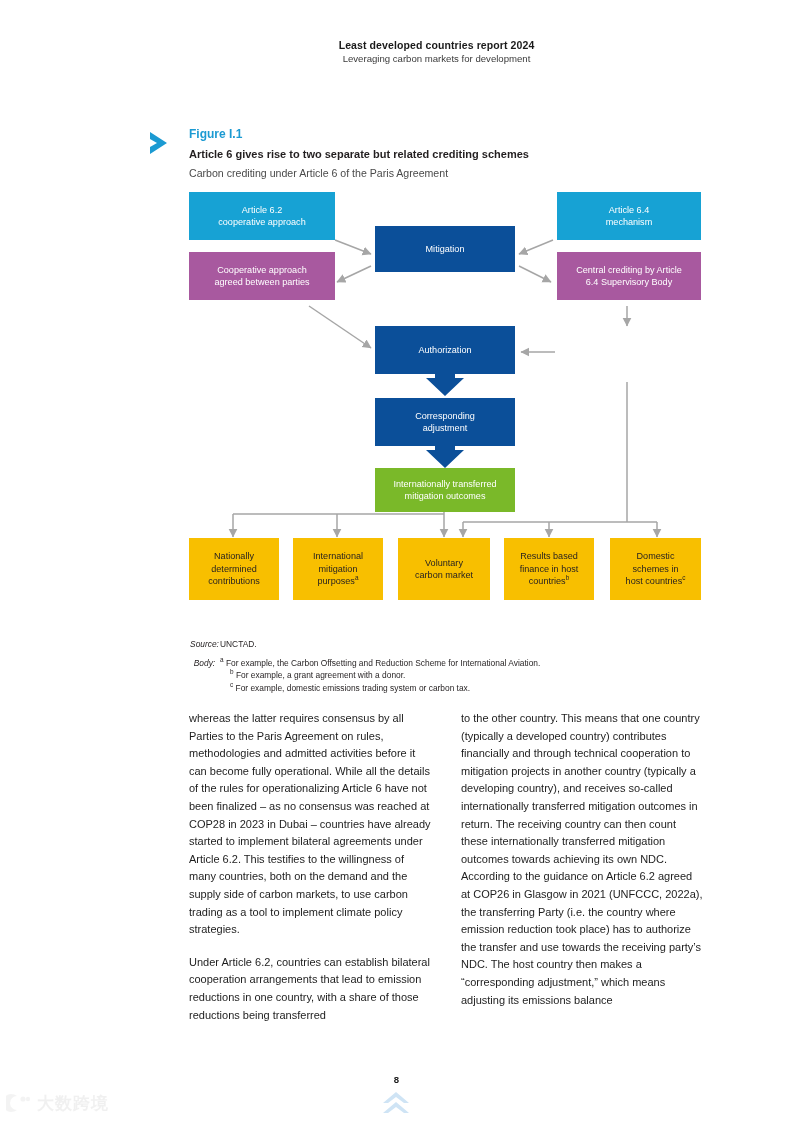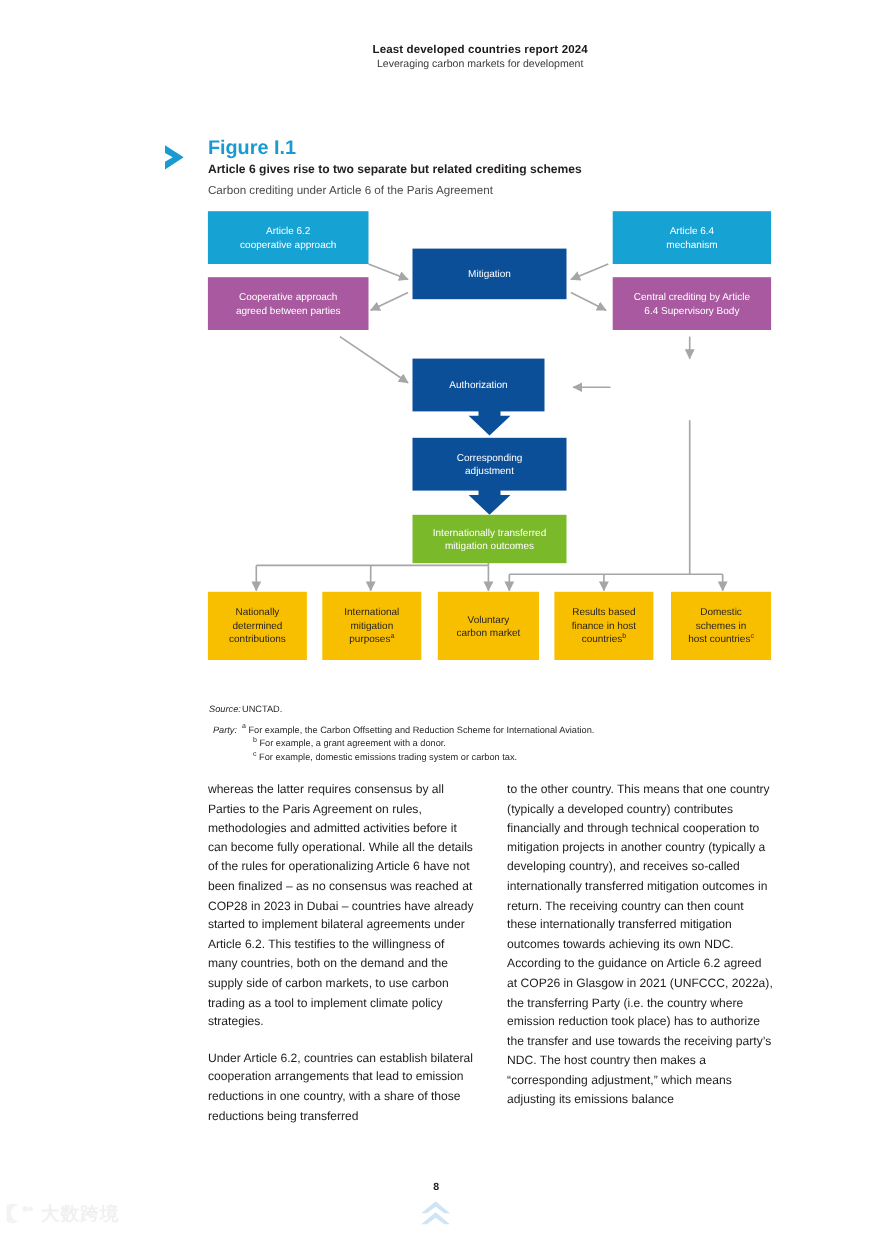--- a/index.html
+++ b/index.html
@@ -51,21 +51,21 @@
     width: 520px;
   }
   .fig-arrow {
     position: absolute;
     left: -42px;
     top: 2px;
     width: 30px;
     height: 30px;
   }
   .fig-num {
-    font-size: 18px;
+    font-size: 12px;
     font-weight: bold;
     color: #1b9ad2;
     line-height: 17px;
   }
   .fig-title {
     font-size: 11px;
     font-weight: bold;
     color: #231f20;
     line-height: 19px;
     margin-top: 2px;
@@ -272,21 +272,21 @@
     <div class="node n-cyan" style="left:368px; top:0px; width:144px; height:48px;">
       <span class="nt" style="white-space:pre-line">Article 6.4
 mechanism</span>
     </div>
 
     <div class="node n-purple" style="left:368px; top:60px; width:144px; height:48px;">
       <span class="nt" style="white-space:pre-line">Central crediting by Article
 6.4 Supervisory Body</span>
     </div>
 
-    <div class="node n-navy" style="left:186px; top:134px; width:120px; height:48px;">
+    <div class="node n-navy" style="left:186px; top:134px; width:140px; height:48px;">
       <span class="nt" style="white-space:pre-line">Authorization</span>
     </div>
 
 
     <div class="node n-navy" style="left:186px; top:206px; width:140px; height:48px;">
       <span class="nt" style="white-space:pre-line">Corresponding
 adjustment</span>
     </div>
 
     <div class="node n-green" style="left:186px; top:276px; width:140px; height:44px;">
@@ -329,21 +329,21 @@
       </span>
     </div>
   </div>
 
   <div class="srcnote">
     <div class="row src">
       <span class="lbl">Source:</span>
       <span>UNCTAD.</span>
     </div>
     <div class="row">
-      <span class="lbl">Party:</span>
+      <span class="lbl">Body:</span>
       <span class="note-lines">
         <div>
           <sup>a</sup>
           <span>For example, the Carbon Offsetting and Reduction Scheme for International Aviation.</span>
         </div>
         <div class="note-indent">
           <sup>b</sup>
           <span>For example, a grant agreement with a donor.</span>
         </div>
         <div class="note-indent">

